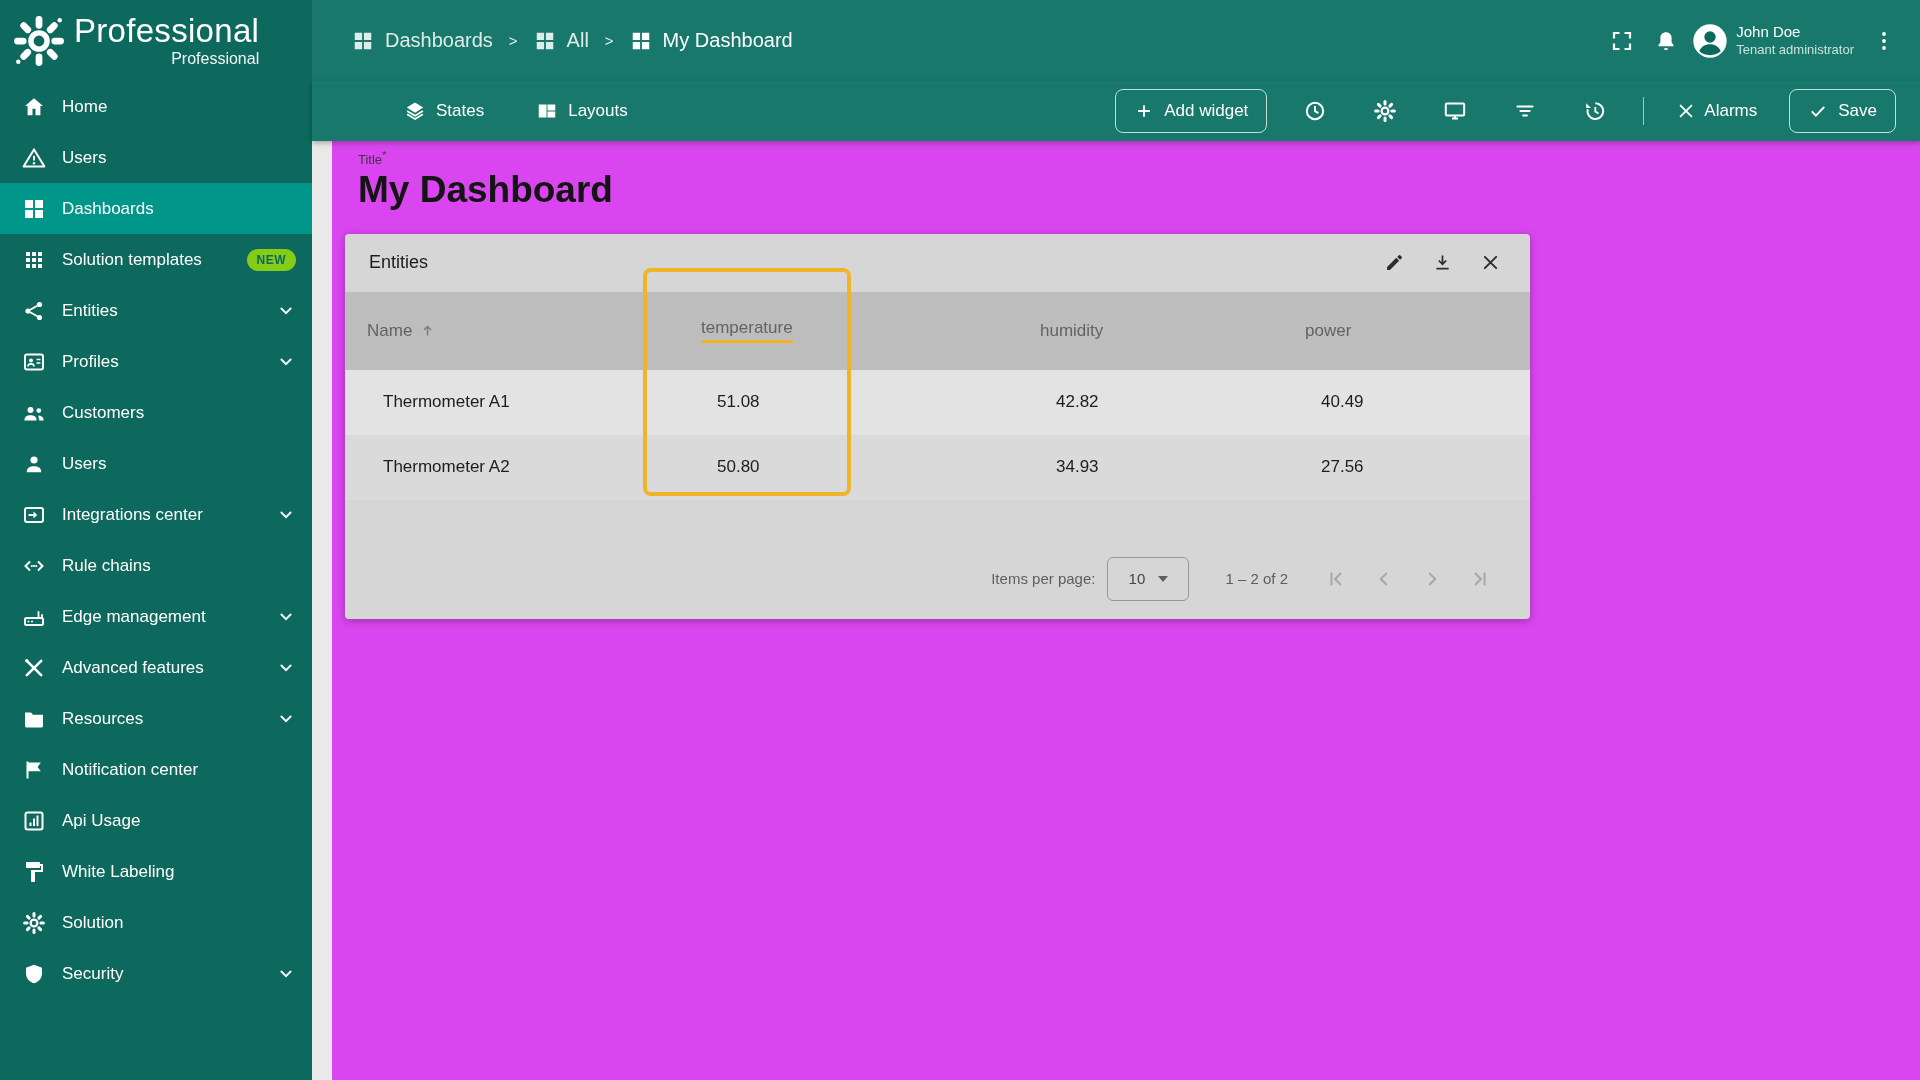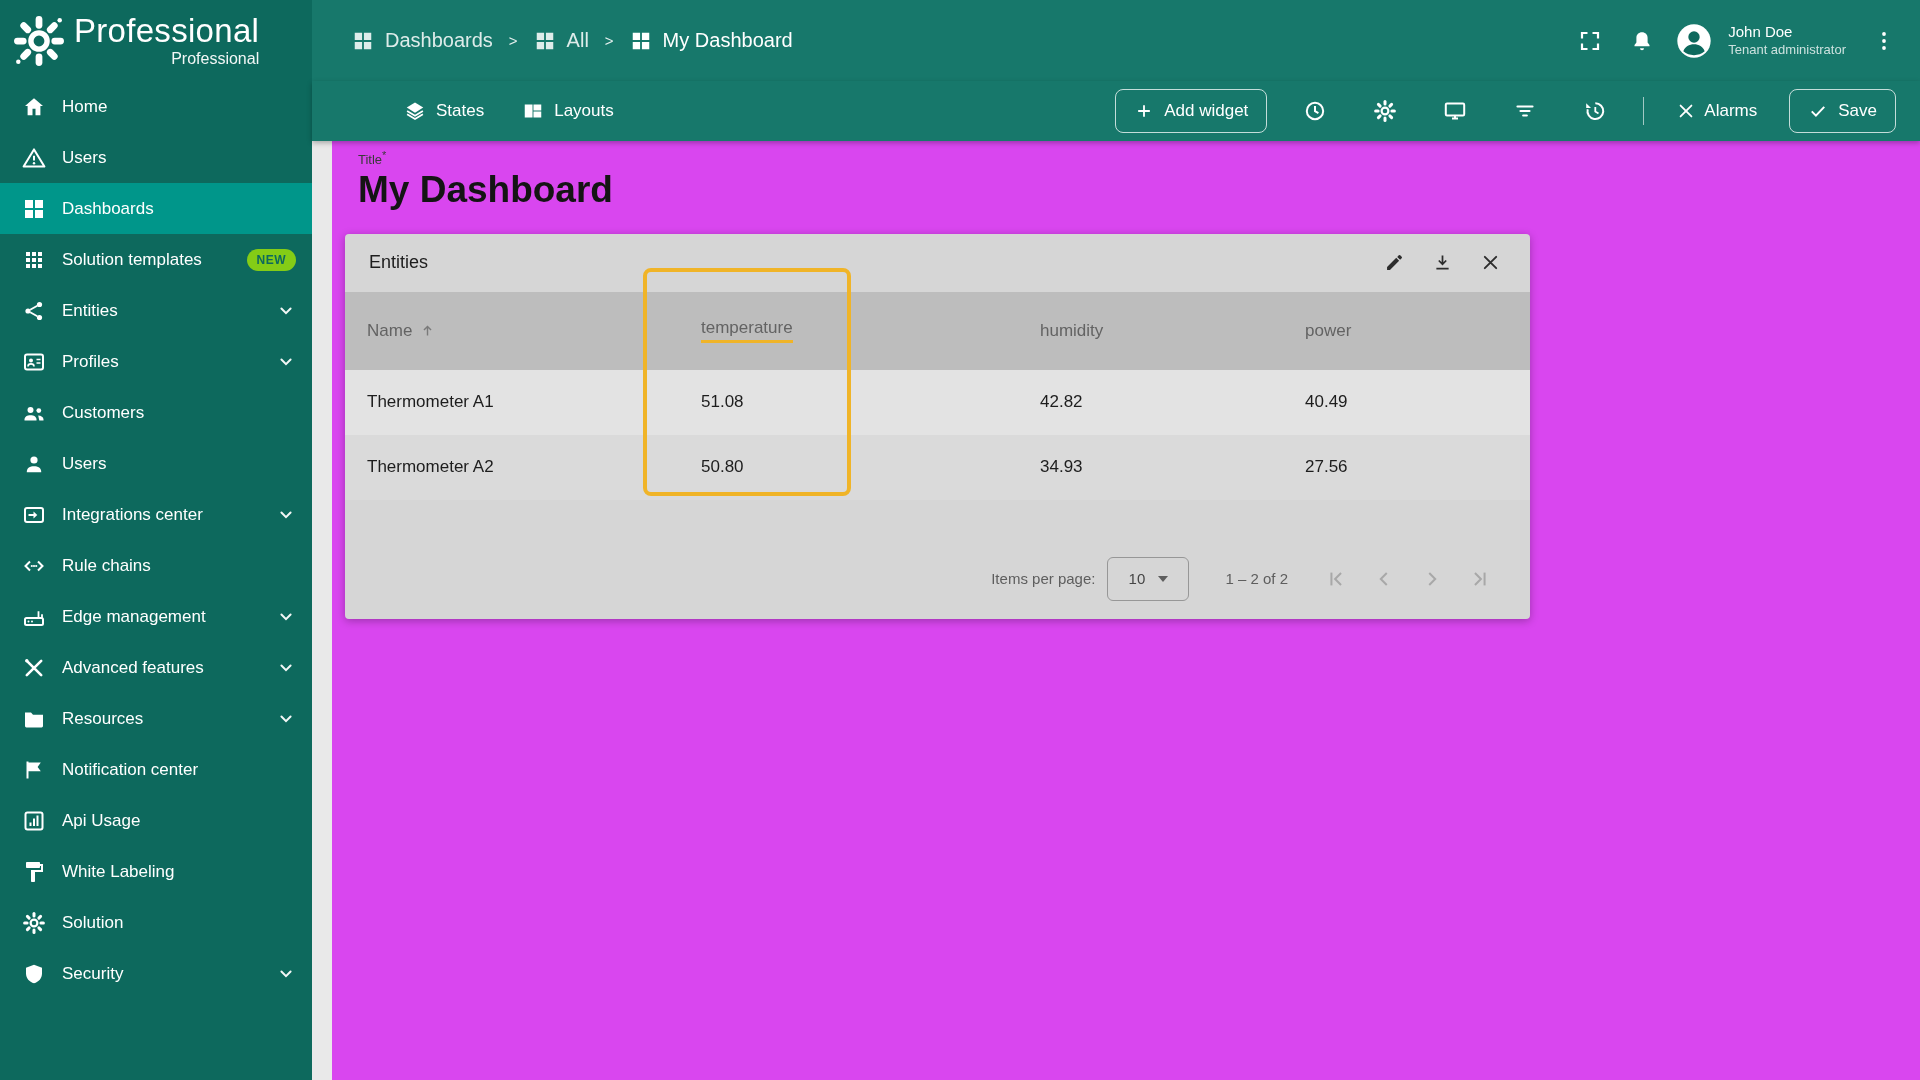--- a/index.html
+++ b/index.html
@@ -26,32 +26,32 @@
 
   
   .content { flex:1; display:flex; flex-direction:column; min-width:0; }
 
   .topbar { height:81px; background:#17786b; color:#fff; display:flex; align-items:center; padding:0 14px 0 40px; flex:none; }
   .breadcrumb { display:flex; align-items:center; gap:16px; font-size:20px; }
   .crumb { display:flex; align-items:center; gap:11px; cursor:pointer; }
   .crumb svg { width:22px; height:22px; }
   .crumb.dim { opacity:.86; }
   .crumb-sep { font-size:15px; opacity:.9; }
-  .topbar-right { margin-left:auto; display:flex; align-items:center; gap:8px; }
+  .topbar-right { margin-left:auto; display:flex; align-items:center; gap:0; }
   .icon-btn { width:44px; height:44px; display:flex; align-items:center; justify-content:center; background:transparent; border:none; color:#fff; cursor:pointer; border-radius:50%; }
   .icon-btn svg { width:24px; height:24px; }
   .avatar-btn svg { width:40px; height:40px; }
   .user-block { display:flex; flex-direction:column; line-height:1.3; margin:0 8px 0 4px; }
   .user-name { font-size:15px; }
   .user-role { font-size:13px; opacity:.78; }
 
   .toolbar { height:60px; background:#17786b; color:#fff; display:flex; align-items:center; padding:0 24px 0 78px; flex:none; box-shadow:0 2px 5px rgba(0,0,0,.28); position:relative; z-index:2; }
   .tool-btn { display:flex; align-items:center; gap:10px; height:44px; padding:0 14px; font-size:17px; font-weight:500; color:#fff; background:none; border:none; cursor:pointer; font-family:inherit; }
   .tool-btn svg { width:22px; height:22px; }
-  .toolbar-left { display:flex; align-items:center; gap:10px; }
+  .toolbar-left { display:flex; align-items:center; gap:24px; }
   .toolbar-right { margin-left:auto; display:flex; align-items:center; gap:26px; }
   .outline-btn { display:flex; align-items:center; gap:10px; height:44px; padding:8px 18px; font-size:17px; font-weight:500; color:#fff; background:transparent; border:1px solid rgba(255,255,255,.75); border-radius:8px; cursor:pointer; font-family:inherit; }
   .outline-btn svg { width:20px; height:20px; }
   .v-divider { width:1px; height:28px; background:rgba(255,255,255,.6); }
   .cancel-btn { padding:0 6px; gap:8px; }
   .cancel-btn svg { width:20px; height:20px; }
 
   
   .main { flex:1; position:relative; background:#d946ef;margin-left:20px; }
   .title-block { margin:8px 0 0 26px; }
@@ -64,21 +64,21 @@
   .widget-title { font-size:18px; color:#1d1d1d; }
   .widget-actions { margin-left:auto; display:flex; align-items:center; gap:20px; color:#2d2d2d; }
   .widget-actions .wa-btn { background:none; border:none; color:#2d2d2d; cursor:pointer; width:28px; height:28px; display:flex; align-items:center; justify-content:center; }
   .widget-actions svg { width:21px; height:21px; }
 
   .trow { display:grid; grid-template-columns:334px 339px 265px 1fr; align-items:center; }
   .tcell { padding-left:22px; white-space:nowrap; }
   .thead { height:78px; background:#bdbdbd; color:#636363; font-size:17px; }
   .th { display:flex; align-items:center; gap:7px; cursor:pointer; }
   .sort svg { width:17px; height:17px; color:#7a7a7a; }
-  .r { height:65px; font-size:17px; color:#1d1d1d; cursor:pointer; }
+  .r { height:65px; font-size:17px; color:#1d1d1d; cursor:pointer;padding-left:16px; }
   .r.odd { background:#e3e3e3; }
   .r.even { background:#dadada; }
   .temp-underline { border-bottom:3px solid #f0b428; padding-bottom:2px; }
 
   .pagination { position:absolute; left:0; right:0; top:314px; height:62px; display:flex; align-items:center; justify-content:flex-end; padding-right:30px; color:#5e5e5e; font-size:15px; }
   .per-page-label { margin-right:12px; }
   .per-page-select { width:82px; height:44px; border:1px solid #979797; border-radius:6px; display:flex; align-items:center; justify-content:center; gap:13px; color:#454545; cursor:pointer; background:transparent; font-size:15px; font-family:inherit; }
   .caret-down { width:0; height:0; border-left:5px solid transparent; border-right:5px solid transparent; border-top:6px solid #5e5e5e; }
   .range-label { margin:0 28px 0 36px; }
   .page-nav { display:flex; align-items:center; gap:8px; }

